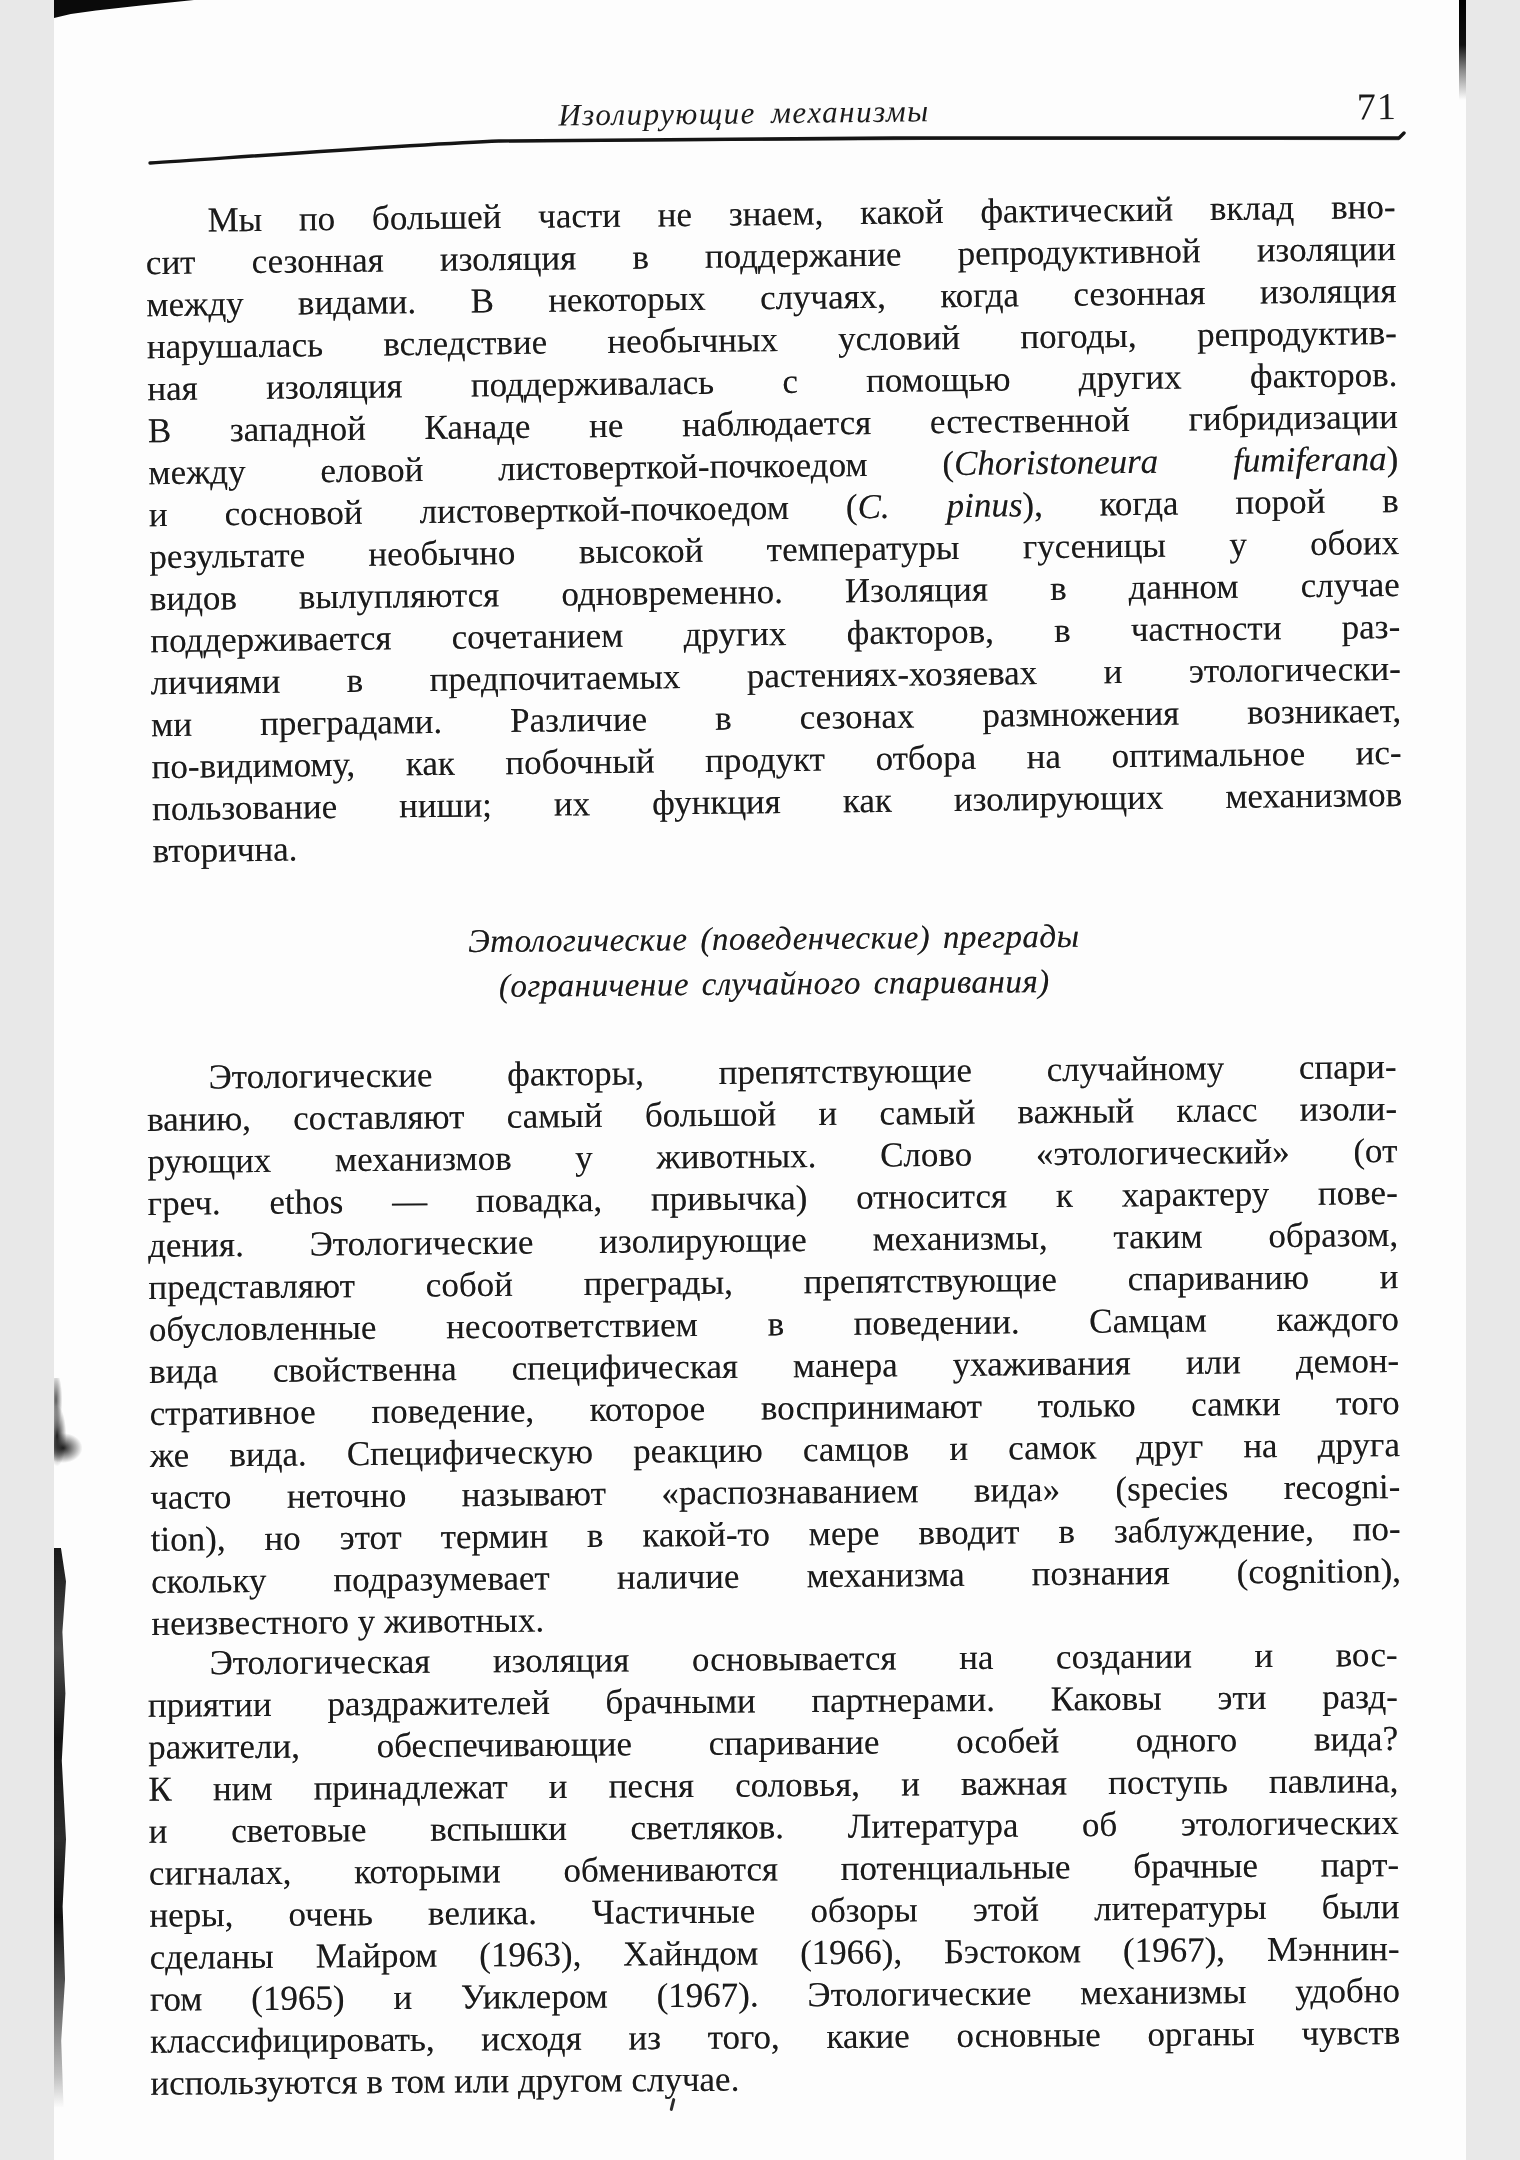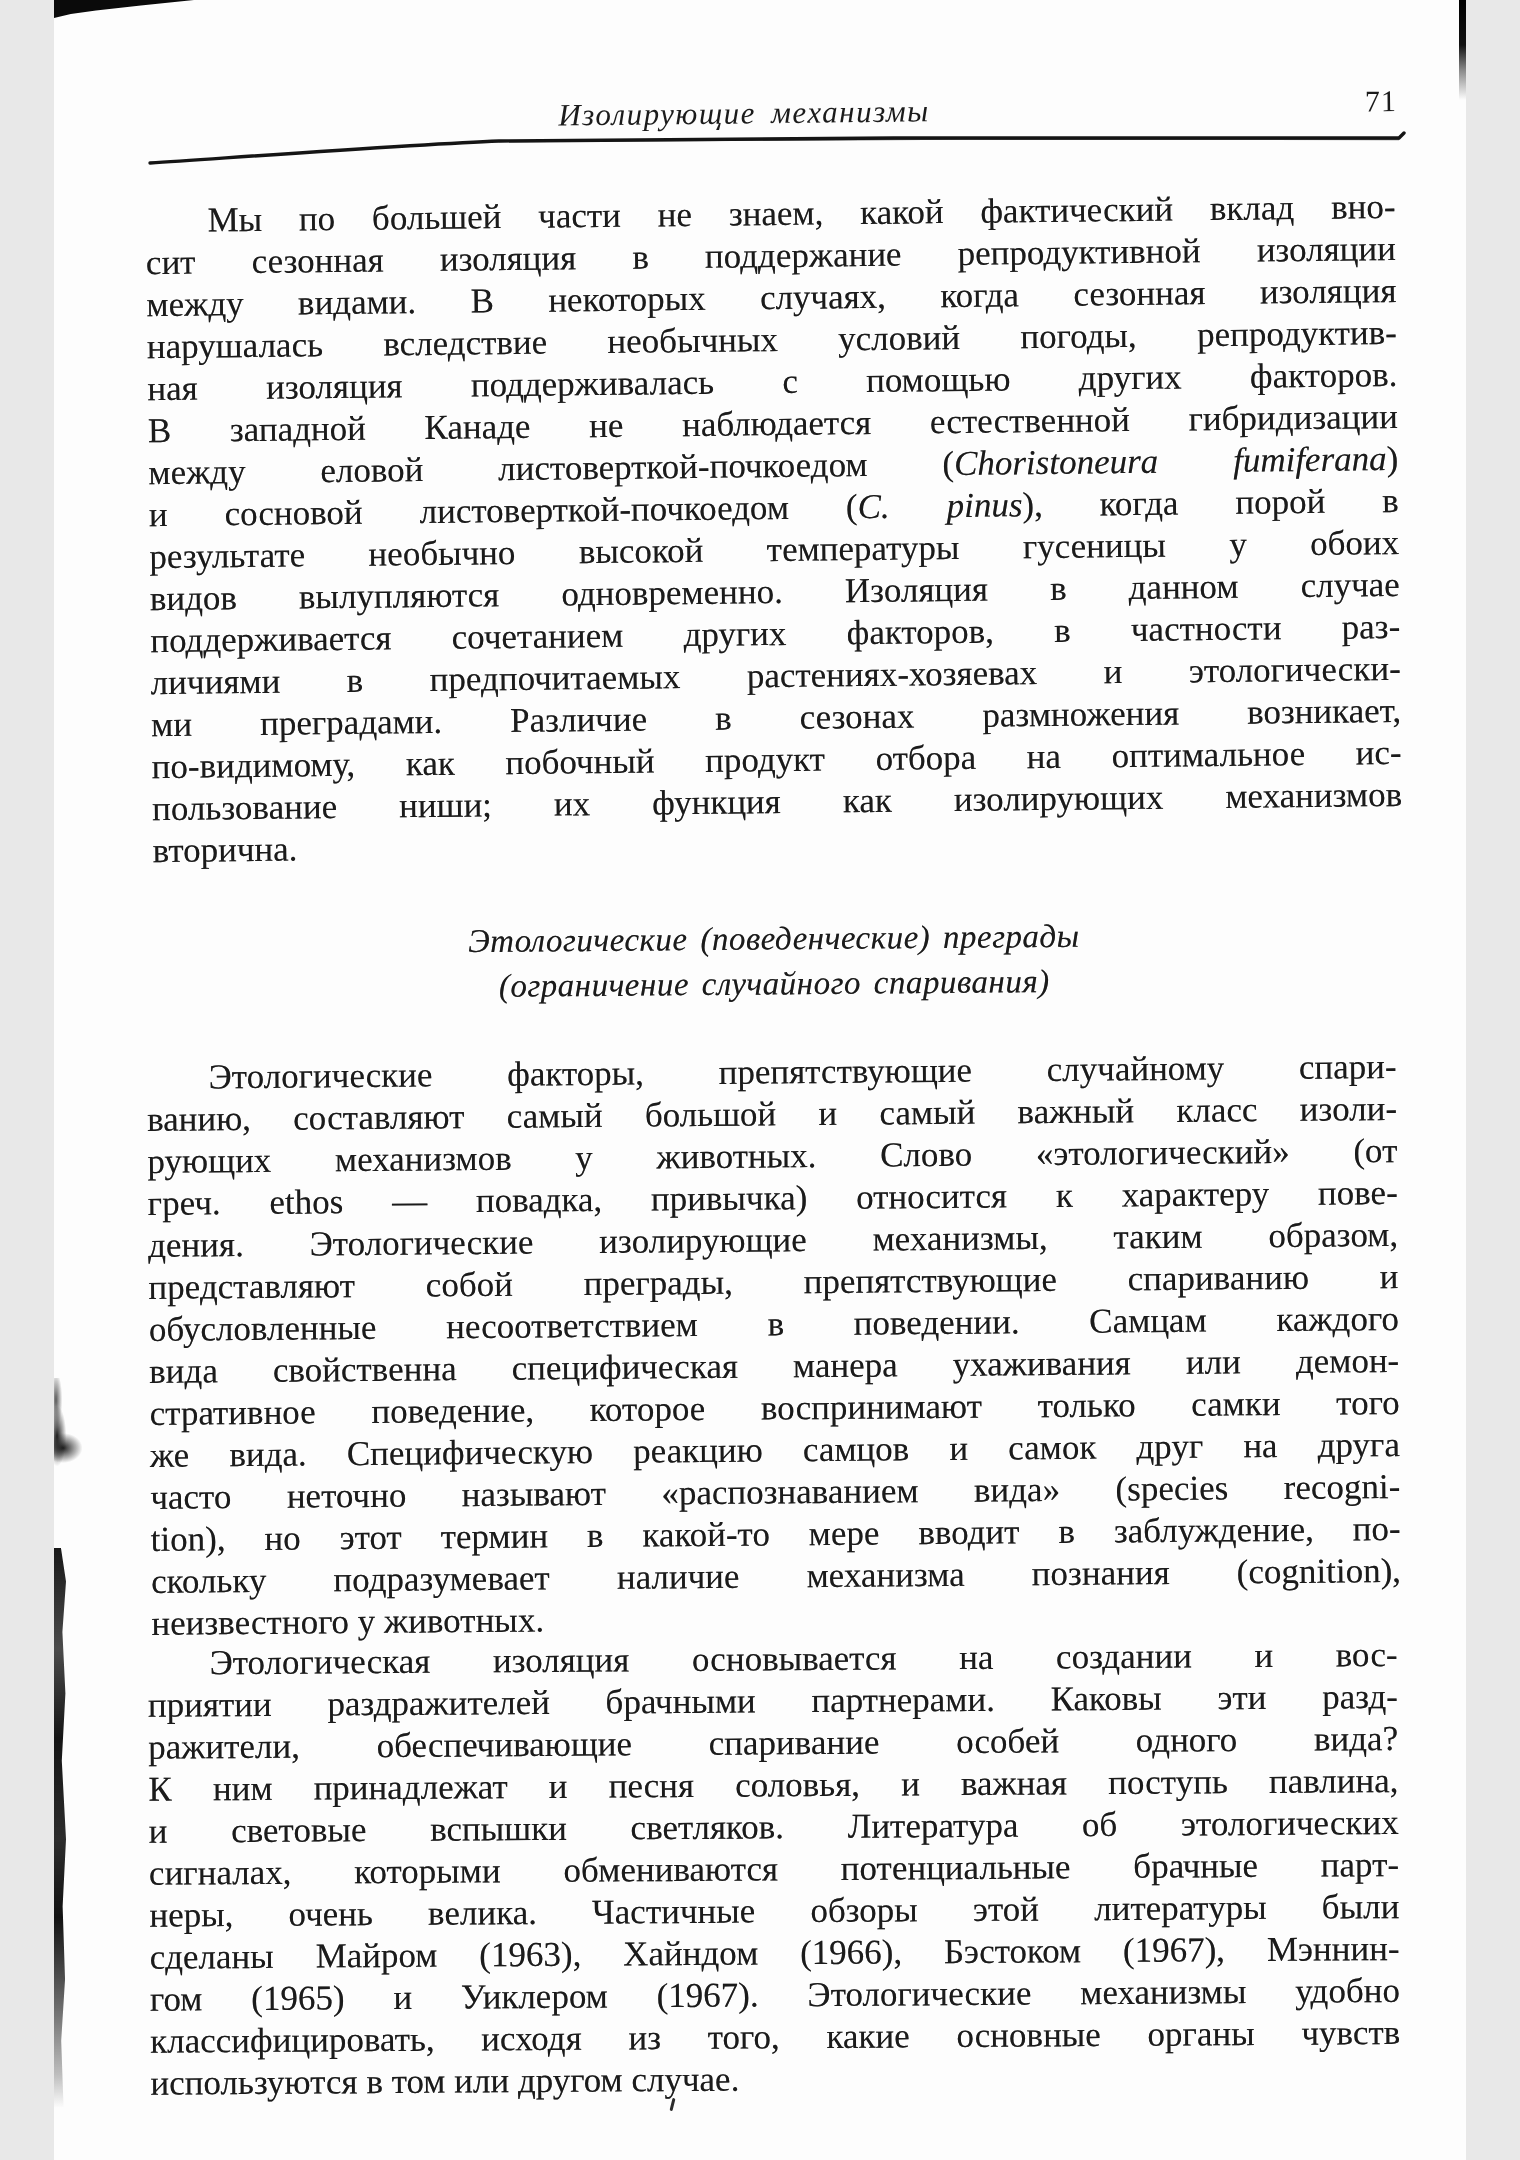--- a/index.html
+++ b/index.html
@@ -9,21 +9,21 @@
     font-family:"Liberation Serif", serif;color:#1b1b1b;
   }
   .content{position:absolute;left:95px;top:88px;width:1250px;}
   
   .rot1{transform:rotate(-0.65deg);transform-origin:100% 50%;}
   .rot2{transform:rotate(-0.5deg);transform-origin:100% 50%;}
   .rot3{transform:rotate(-0.4deg);transform-origin:100% 50%;}
 
   .header-block{position:relative;height:44px;font-style:italic;font-size:31px;}
   .running-title{text-align:center;transform:translateX(-30px);letter-spacing:1.5px;word-spacing:6px;}
-  .page-number{position:absolute;right:2px;top:-4px;font-style:normal;font-size:30px;letter-spacing:1px;}
+  .page-number{position:absolute;right:2px;top:-4px;font-style:normal;font-size:38px;letter-spacing:1px;}
   .rule{position:absolute;left:-28px;top:36px;pointer-events:none;}
 
   .para{font-size:35px;line-height:42px;text-shadow:0 0 0.5px rgba(0,0,0,.5);}
   .tline{height:42px;text-align:justify;text-align-last:justify;overflow:visible;}
   .tline.first{text-indent:62px;}
   .tline.lastline{text-align-last:left;}
   .para i{font-style:italic;}
 
   #paragraph-1{margin-top:54px;}
   .section-heading{

